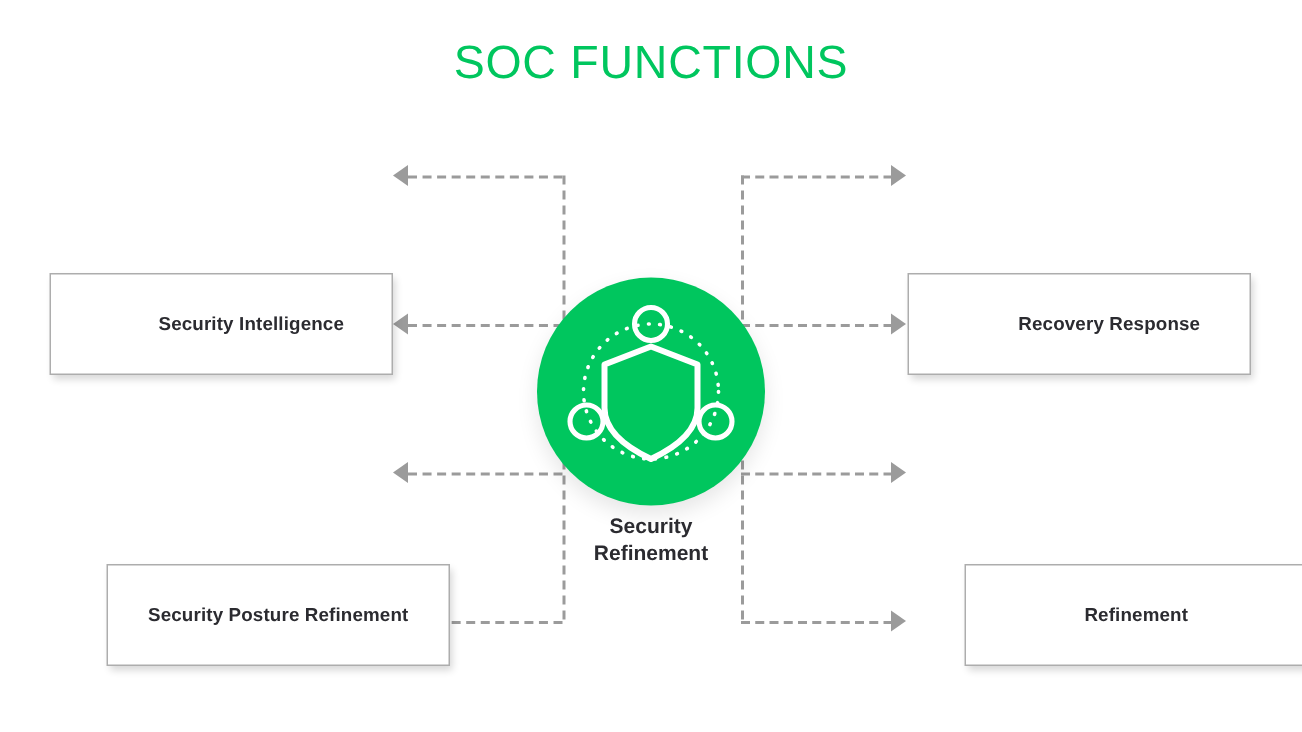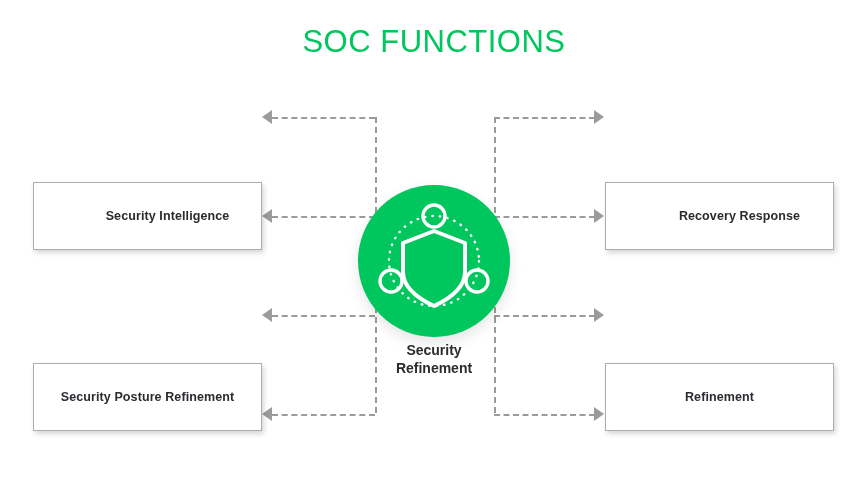--- a/index.html
+++ b/index.html
@@ -59,21 +59,21 @@
     padding: 0 10px;
     letter-spacing: 0.1px;
   }
 
   .left-col  { left: 33px; }
   .right-col { left: 605px; }
 
   .row1 { top: 83px; }
   .row2 { top: 182px; padding-left: 40px; }
   .row3 { top: 281px; }
-  .row4 { top: 363px; }
+  .row4 { top: 376px; margin-left: 38px; }
 
   
   .h-dash {
     position: absolute;
     height: 0;
     border-top: 2px dashed #9b9b9b;
   }
   .v-dash {
     position: absolute;
     width: 0;

